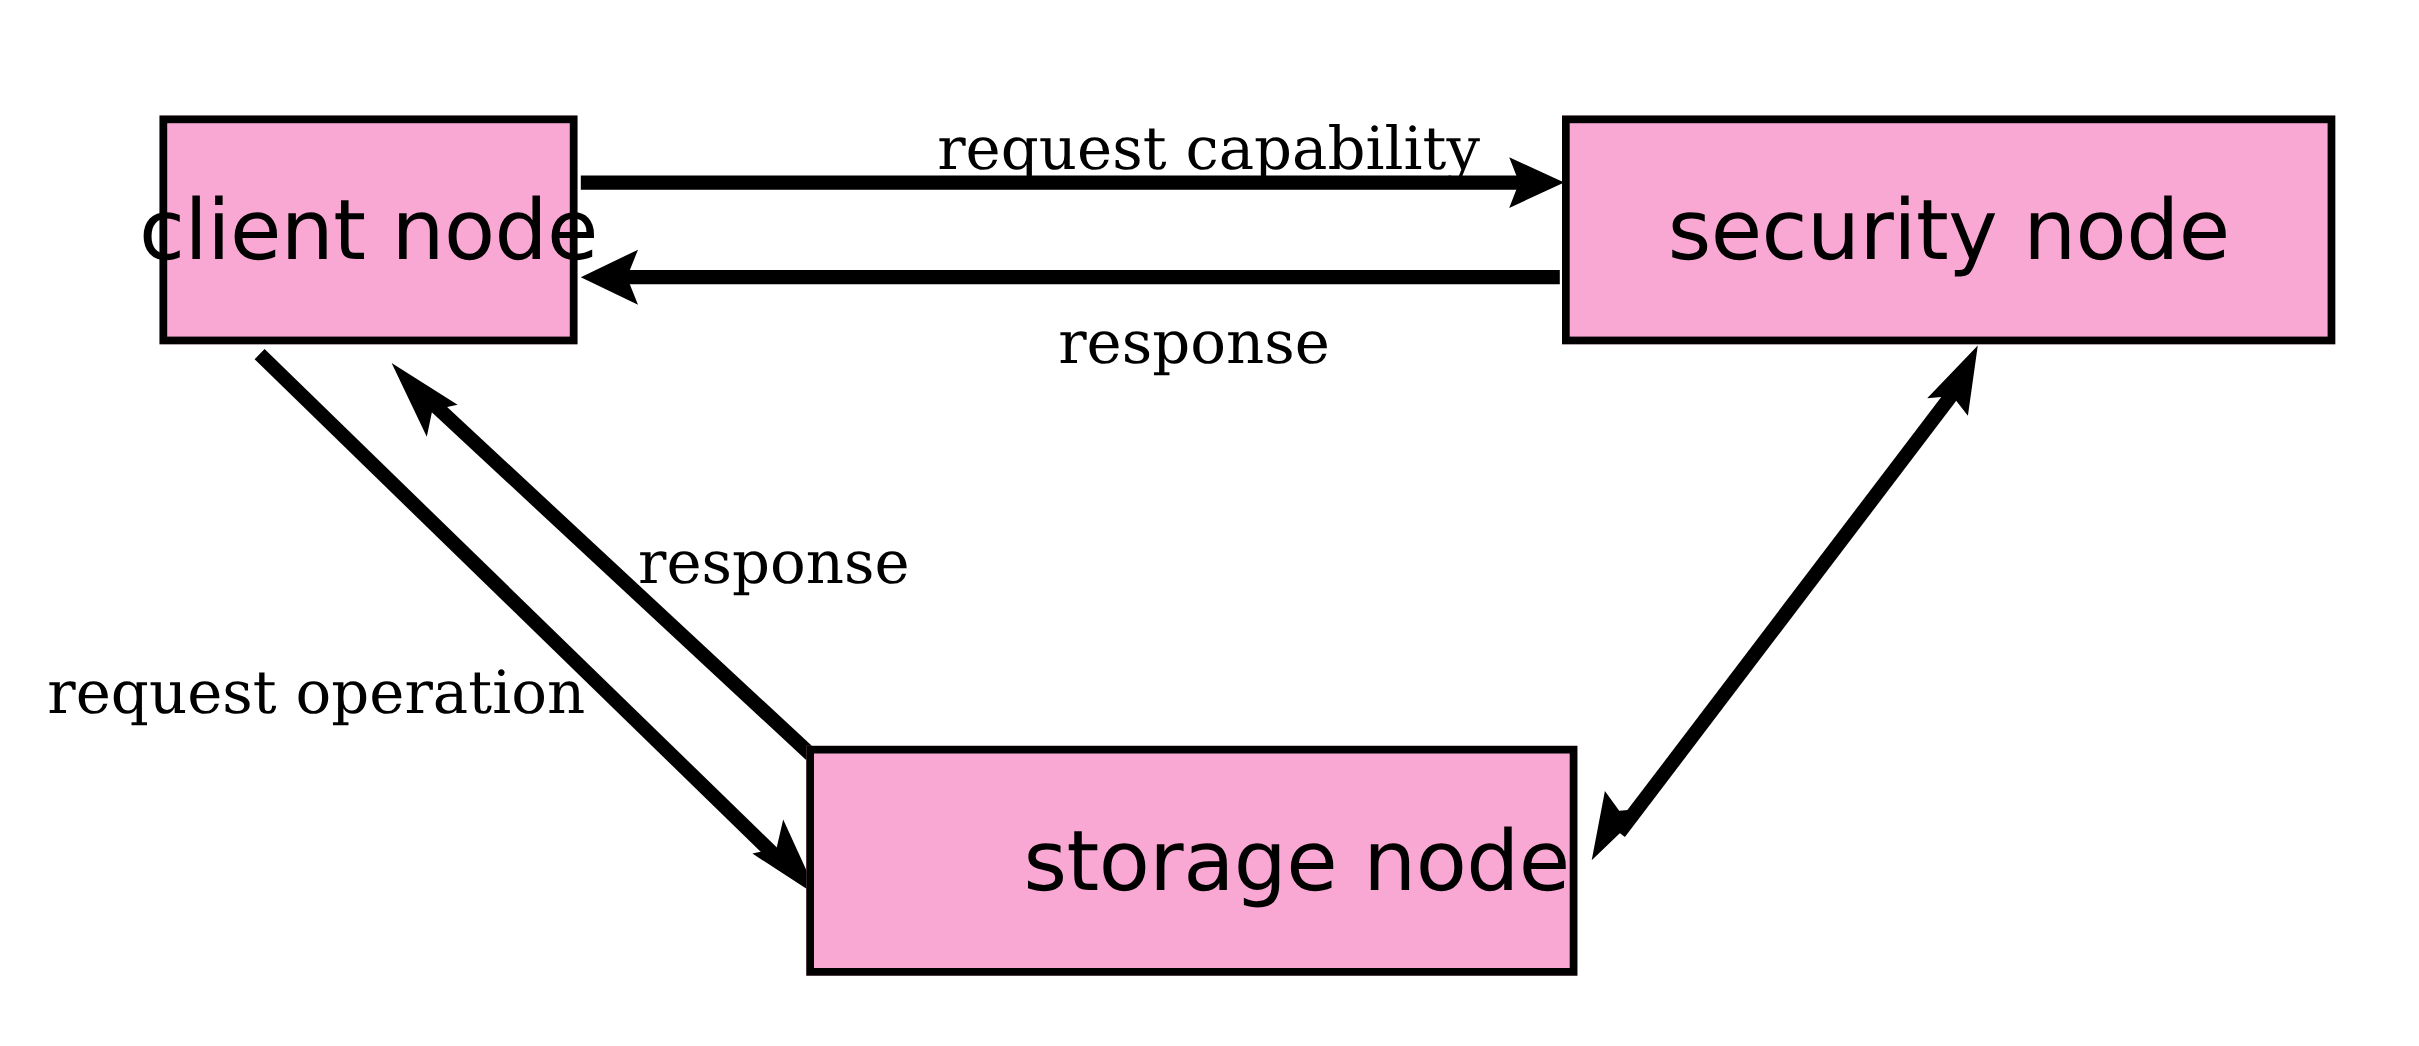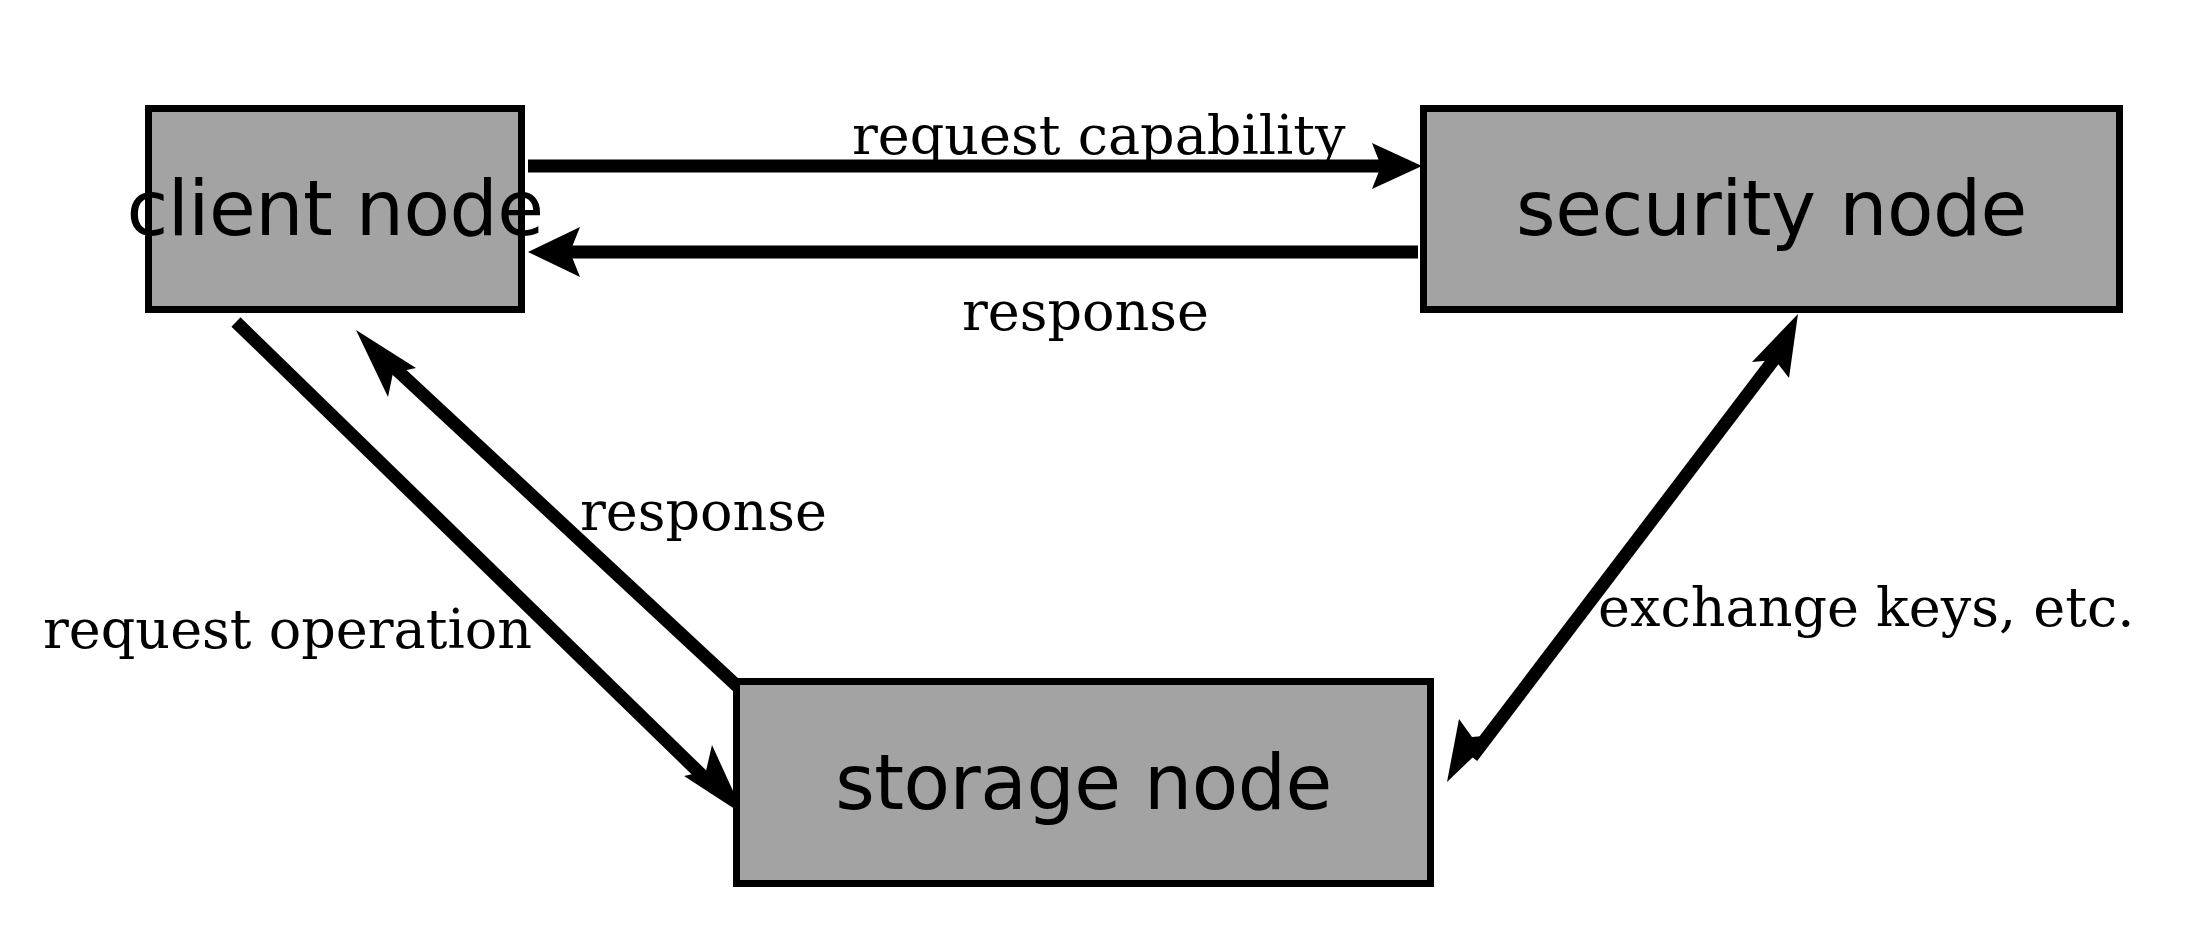--- a/index.html
+++ b/index.html
@@ -19,21 +19,21 @@
     position: absolute;
     left: 0;
     top: 0;
     width: 2199px;
     height: 951px;
   }
   .node-box {
     position: absolute;
     box-sizing: border-box;
     border: 7px solid #000000;
-    background: #a3a3a3;
+    background: #f9a8d4;
     display: flex;
     align-items: center;
     justify-content: center;
   }
   .node-label {
     font-family: "DejaVu Sans", "Liberation Sans", sans-serif;
     font-size: 76px;
     font-weight: 400;
     color: #000000;
     line-height: 1;
@@ -48,21 +48,21 @@
     color: #000000;
     line-height: 1.12;
     white-space: nowrap;
   }
   .edge-label.multiline {
     white-space: normal;
     text-align: center;
   }
   #box-client  { left: 145px;  top: 105px; width: 380px; height: 208px; }
   #box-security{ left: 1420px; top: 105px; width: 703px; height: 208px; }
-  #box-storage { left: 733px;  top: 678px; width: 701px; height: 209px; }
+  #box-storage { left: 733px;  top: 678px; width: 701px; height: 209px; justify-content: flex-end; }
 
   #label-request-capability { left: 852px;  top: 78px; margin-top: 28px;  }
   #label-response-security  { left: 962px;  top: 282px; }
   #label-response-storage   { left: 580px;  top: 482px; }
   #label-request-operation  { left: 30px;   top: 600px; width: 515px; }
   #label-exchange-keys      { left: 1598px; top: 578px; }
 </style>
 </head>
 <body>
 
@@ -112,15 +112,14 @@
   <div class="edge-label" id="label-request-capability">request capability</div>
 
   <div class="edge-label" id="label-response-security">response</div>
 
   <div class="edge-label" id="label-response-storage">response</div>
 
   <div class="edge-label multiline" id="label-request-operation">
     <div>request operation</div>
   </div>
 
-  <div class="edge-label" id="label-exchange-keys">exchange keys, etc.</div>
 
 </div>
 
 </body></html>

